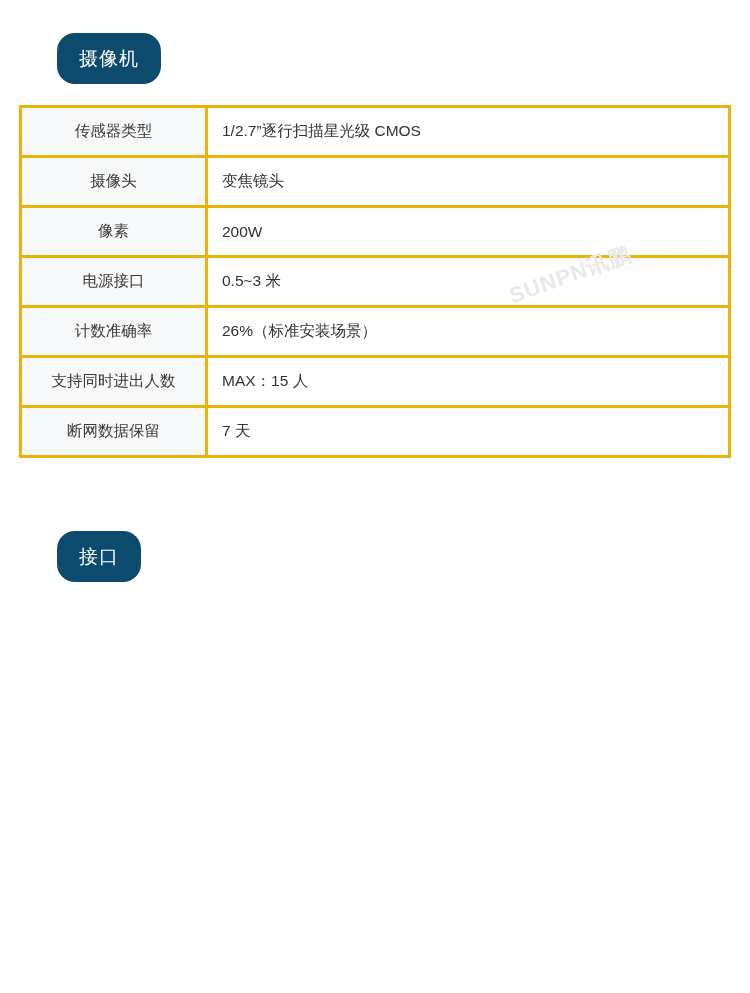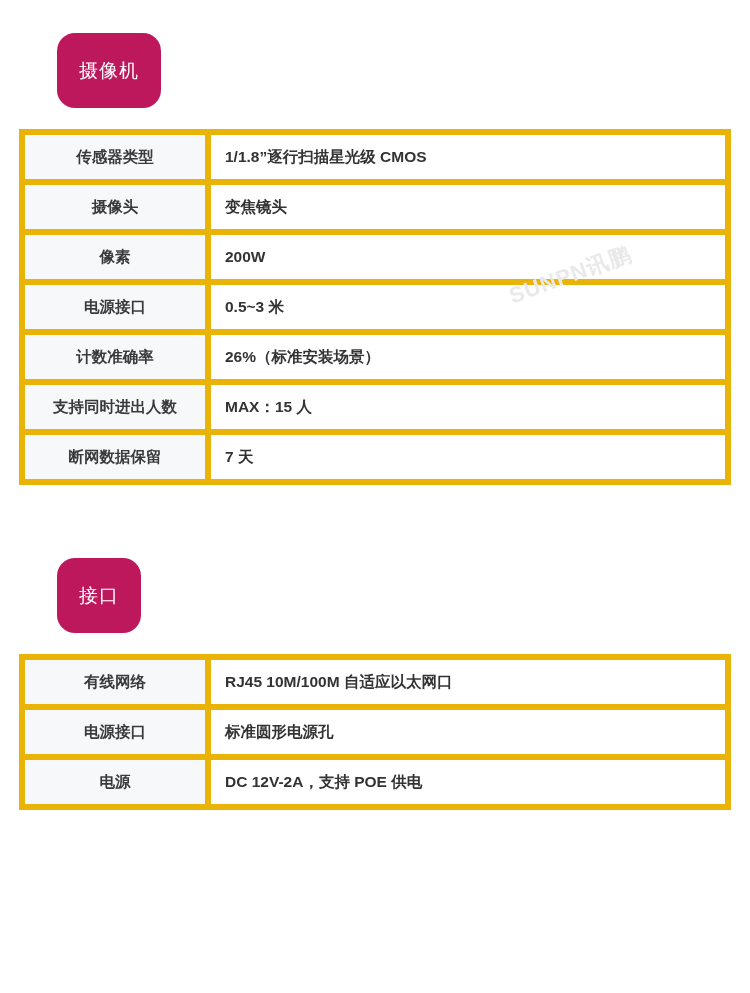--- a/index.html
+++ b/index.html
@@ -15,44 +15,43 @@
     position: relative;
     width: 750px;
     height: 993px;
     background: #ffffff;
     overflow: hidden;
   }
 
   
   .badge {
     display: inline-block;
-    background: #be185d;
+    background: #0c4a6e;
     color: #ffffff;
     font-size: 19px;
     line-height: 1;
-    padding: 28px 22px;
+    padding: 16px 22px;
     border-radius: 18px;
     letter-spacing: 1px;
     white-space: nowrap;
   }
   .badge-wrap { padding-left: 57px; }
 
   
   .spec-table {
     width: 712px;
     margin: 0 auto;
     border-collapse: collapse;
     table-layout: fixed;
   }
   .spec-table td {
-    border: 6px solid #eab308;
+    border: 3px solid #eab308;
     height: 50px;
     font-size: 15.5px;
     color: #333333;
-    font-weight: bold;
   }
   .spec-table td.label {
     width: 186px;
     background: #f7f8fa;
     text-align: center;
     color: #3a3a3a;
     padding: 4px 6px;
   }
   .spec-table td.value {
     background: #ffffff;
@@ -92,21 +91,21 @@
   <div class="badge-wrap">
     <span class="badge">摄像机</span>
   </div>
 
   <div class="gap-badge-table"></div>
 
   <table class="spec-table">
     <tbody>
       <tr>
         <td class="label">传感器类型</td>
-        <td class="value">1/1.8”逐行扫描星光级 CMOS</td>
+        <td class="value">1/2.7”逐行扫描星光级 CMOS</td>
       </tr>
       <tr>
         <td class="label">摄像头</td>
         <td class="value">变焦镜头</td>
       </tr>
       <tr>
         <td class="label">像素</td>
         <td class="value">200W</td>
       </tr>
       <tr>
@@ -129,30 +128,14 @@
   </table>
 
   <div class="gap-between"></div>
 
   <div class="badge-wrap">
     <span class="badge">接口</span>
   </div>
 
   <div class="gap-badge-table"></div>
 
-  <table class="spec-table">
-    <tbody>
-      <tr>
-        <td class="label">有线网络</td>
-        <td class="value">RJ45 10M/100M 自适应以太网口</td>
-      </tr>
-      <tr>
-        <td class="label">电源接口</td>
-        <td class="value">标准圆形电源孔</td>
-      </tr>
-      <tr>
-        <td class="label">电源</td>
-        <td class="value">DC 12V-2A，支持 POE 供电</td>
-      </tr>
-    </tbody>
-  </table>
 
 </div>
 
 </body></html>

